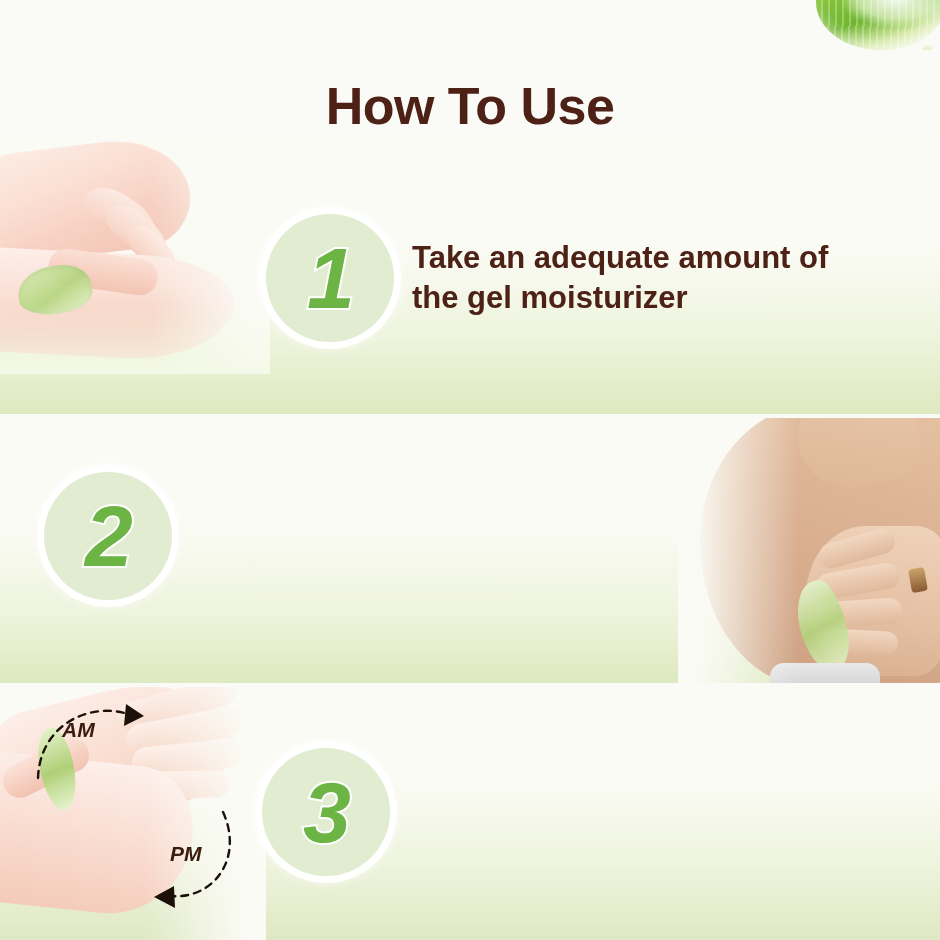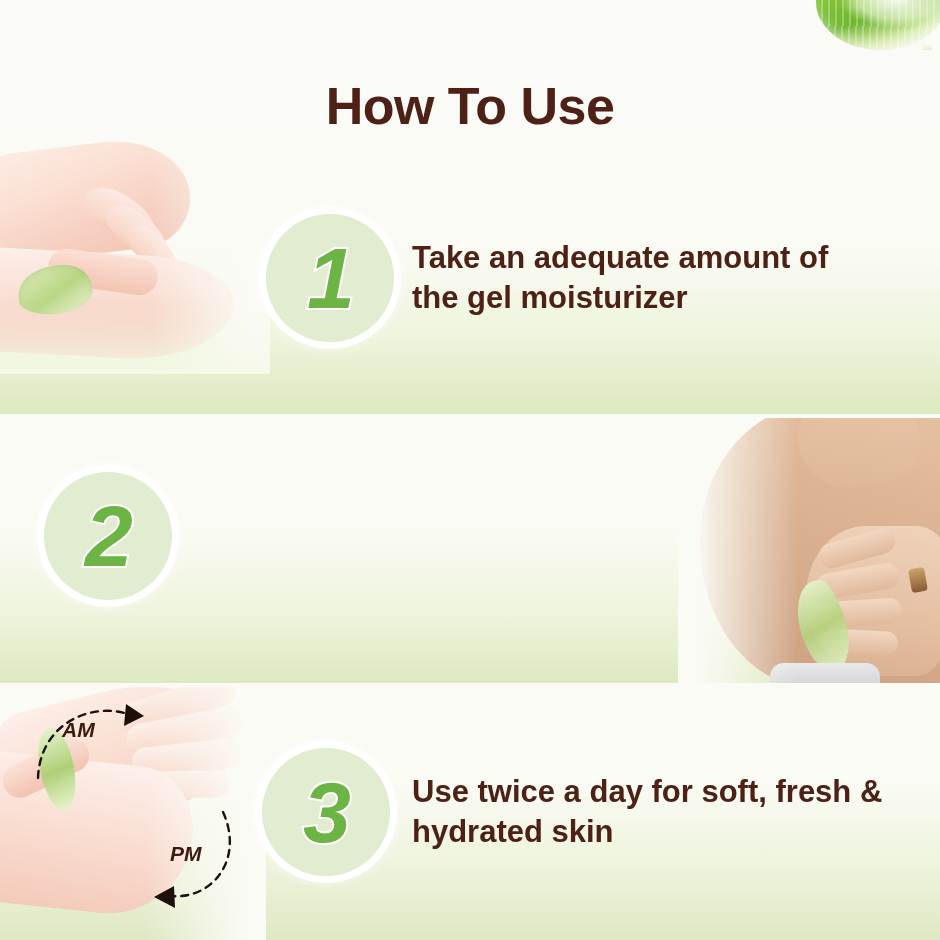--- a/index.html
+++ b/index.html
@@ -263,17 +263,15 @@
   <div class="step s2">
     <div class="circle">
       <span class="num">2</span>
     </div>
   </div>
 
   <div class="step s3">
     <div class="circle">
       <span class="num">3</span>
     </div>
-    <div class="step-text">Use twice a day for soft, fresh &amp;
-hydrated skin</div>
   </div>
 
 </div>
 
 </body></html>

